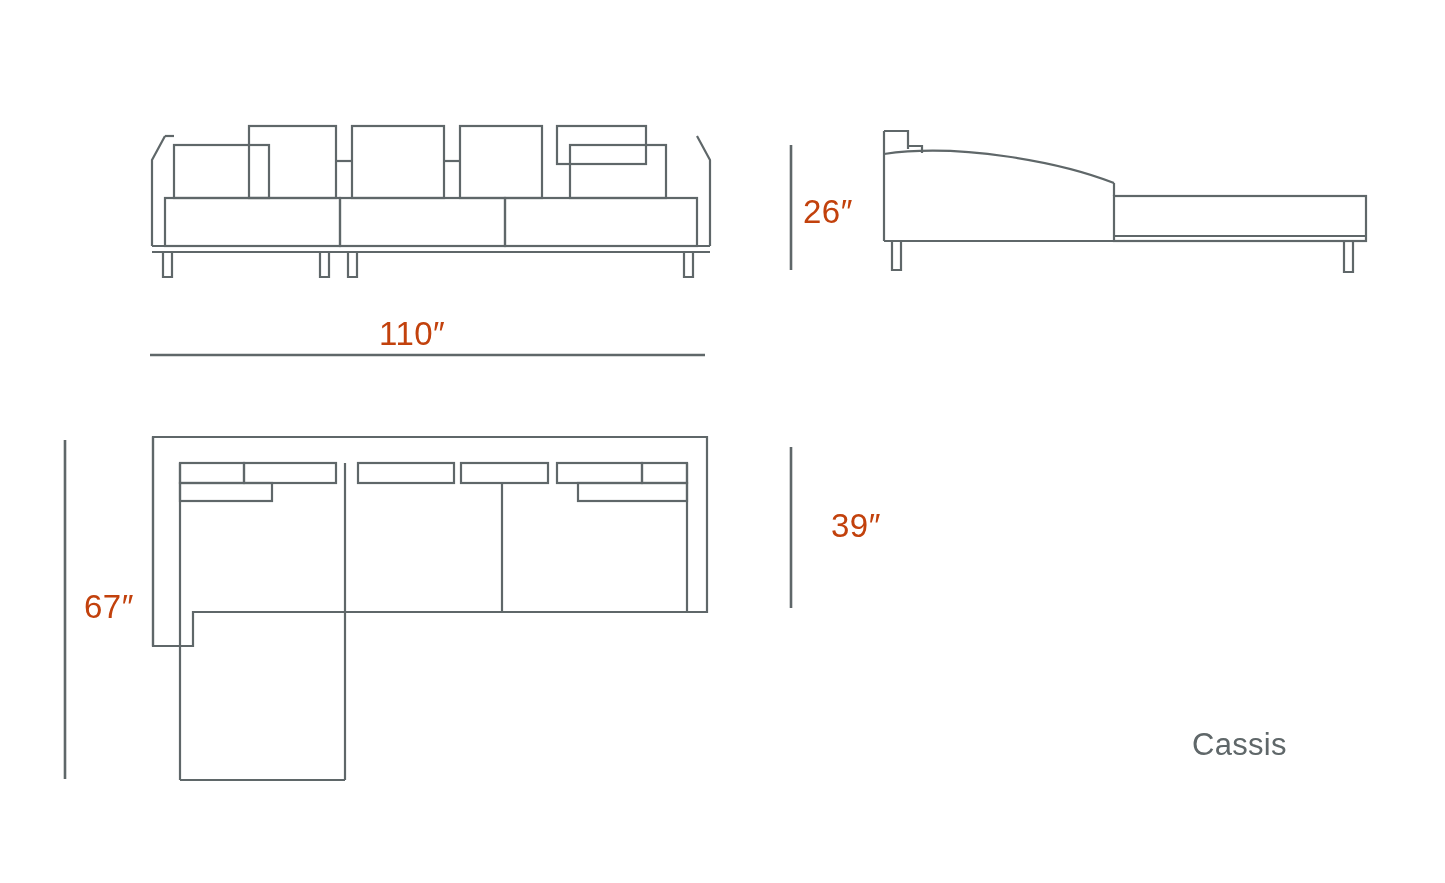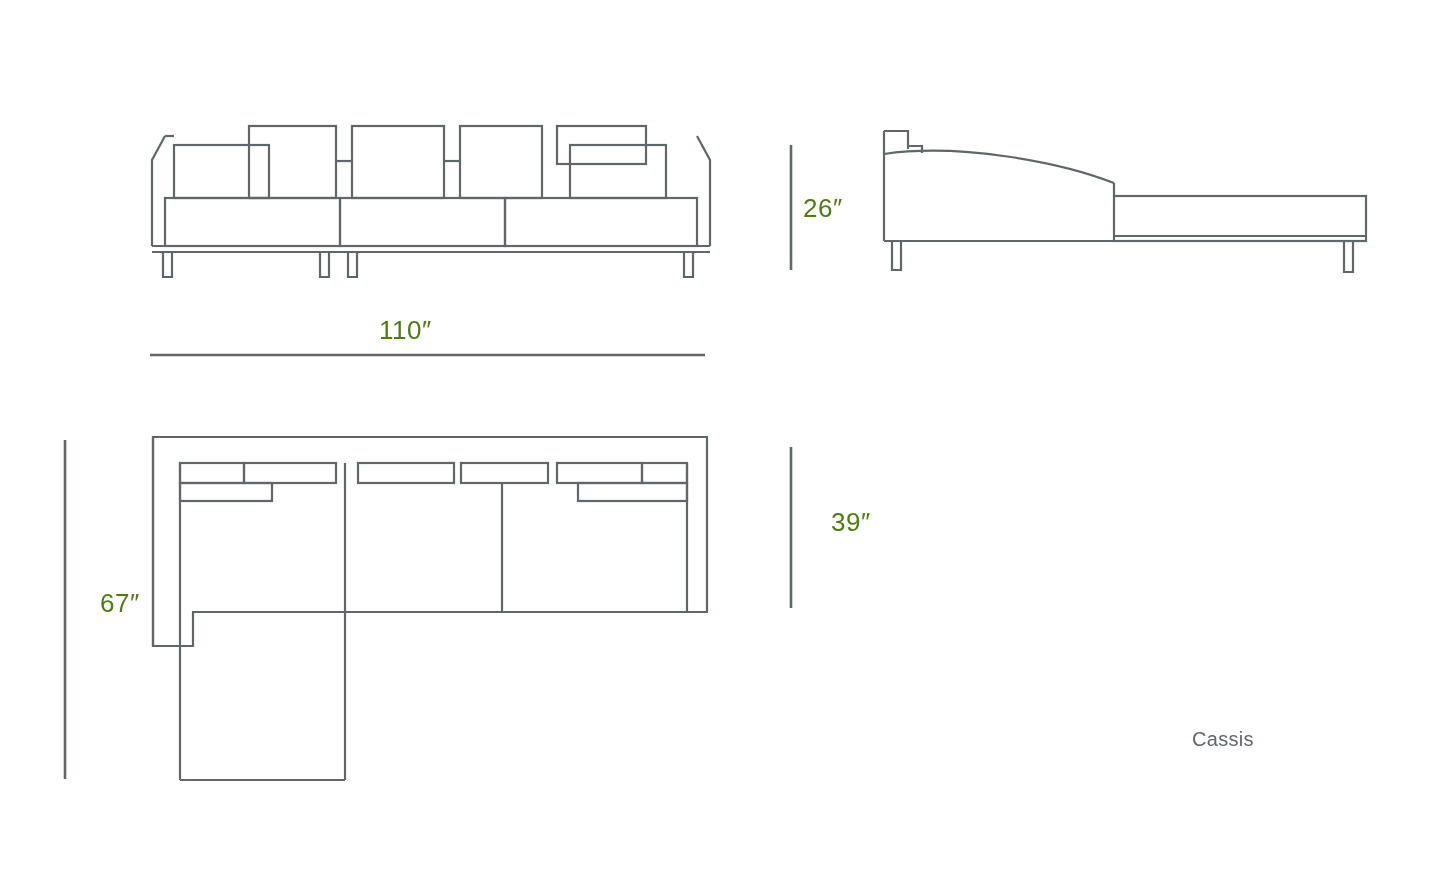--- a/index.html
+++ b/index.html
@@ -15,42 +15,42 @@
     overflow: hidden;
   }
   #spec-sheet {
     position: absolute;
     inset: 0;
     width: 1445px;
     height: 883px;
   }
   .dim-label {
     position: absolute;
-    color: #4d7c0f;
+    color: #c2410c;
     font-family: "Liberation Sans", sans-serif;
-    font-size: 26px;
+    font-size: 33px;
     font-weight: 400;
     letter-spacing: 0.5px;
     white-space: nowrap;
     line-height: 1;
   }
   .product-label {
     position: absolute;
     color: #5f6769;
     font-family: "Liberation Sans", sans-serif;
-    font-size: 20px;
+    font-size: 31px;
     font-weight: 400;
     letter-spacing: 0.3px;
     white-space: nowrap;
     line-height: 1;
   }
   #label-width  { left: 379px; top: 317px; }
   #label-height { left: 803px; top: 195px; }
   #label-depth  { left: 803px; top: 509px; margin-left: 28px; }
-  #label-length { left: 84px;  top: 590px; margin-left: 16px; }
+  #label-length { left: 84px;  top: 590px; }
   #label-product { left: 1192px; top: 729px; }
 </style>
 </head>
 <body>
 
 <svg id="spec-sheet" viewBox="0 0 1445 883" xmlns="http://www.w3.org/2000/svg">
 
   <g fill="none" stroke="#5f6769" stroke-width="2.2" stroke-linejoin="miter" stroke-linecap="butt">
 
     <g>

